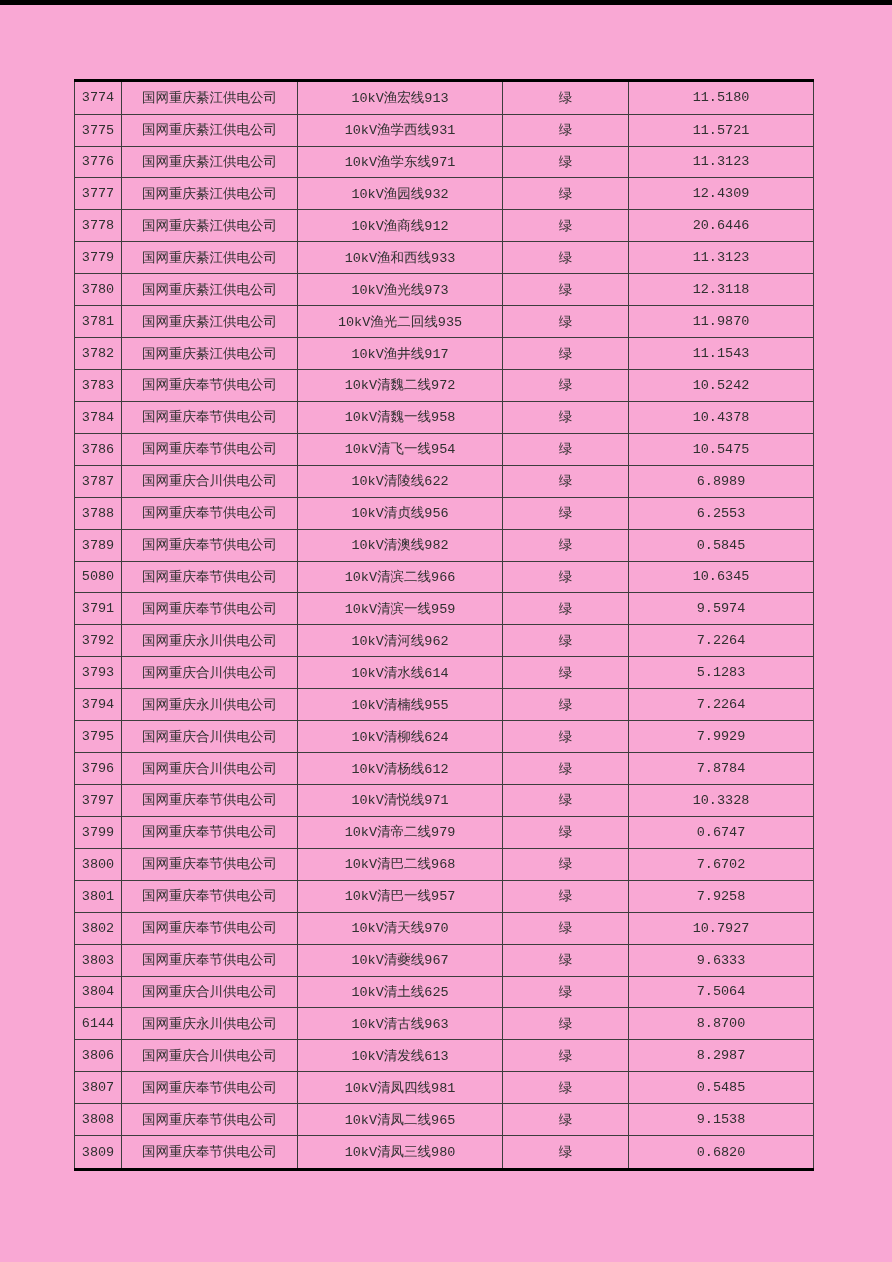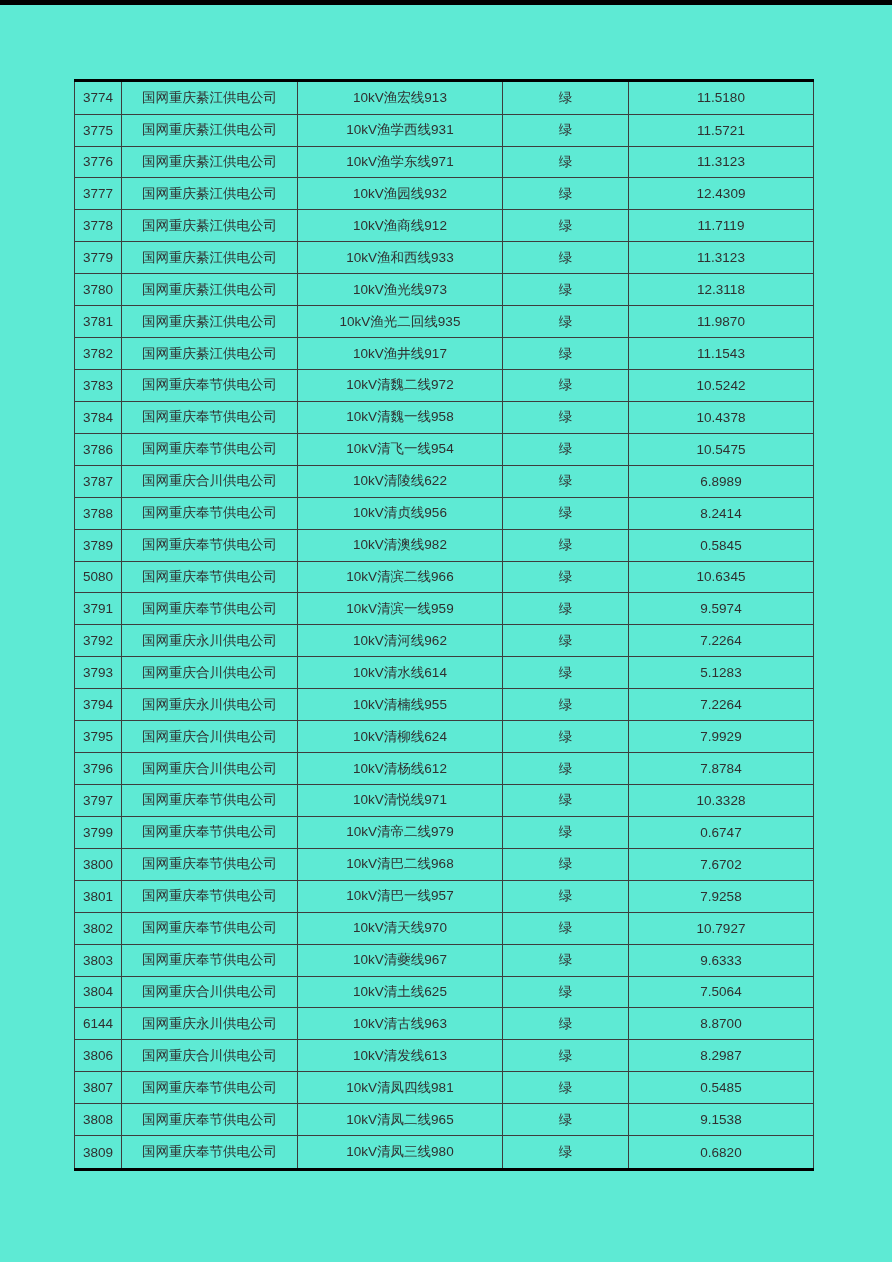--- a/index.html
+++ b/index.html
@@ -5,22 +5,23 @@
   html, body {
     margin: 0;
     padding: 0;
     background: #ffffff;
     font-family: "Liberation Sans", "DejaVu Sans", sans-serif;
   }
   .page {
     position: relative;
     width: 892px;
     height: 1262px;
-    background: #5eead4;
+    background: #f9a8d4;
     overflow: hidden;
+    font-family: Liberation Mono, monospace;
   }
   .top-bar {
     position: absolute;
     top: 0;
     left: 0;
     width: 892px;
     height: 5px;
     background: #000000;
   }
   table.data-table {
@@ -89,21 +90,21 @@
         <td>国网重庆綦江供电公司</td>
         <td>10kV渔园线932</td>
         <td>绿</td>
         <td>12.4309</td>
       </tr>
         <tr>
         <td>3778</td>
         <td>国网重庆綦江供电公司</td>
         <td>10kV渔商线912</td>
         <td>绿</td>
-        <td>11.7119</td>
+        <td>20.6446</td>
       </tr>
         <tr>
         <td>3779</td>
         <td>国网重庆綦江供电公司</td>
         <td>10kV渔和西线933</td>
         <td>绿</td>
         <td>11.3123</td>
       </tr>
         <tr>
         <td>3780</td>
@@ -152,21 +153,21 @@
         <td>国网重庆合川供电公司</td>
         <td>10kV清陵线622</td>
         <td>绿</td>
         <td>6.8989</td>
       </tr>
         <tr>
         <td>3788</td>
         <td>国网重庆奉节供电公司</td>
         <td>10kV清贞线956</td>
         <td>绿</td>
-        <td>8.2414</td>
+        <td>6.2553</td>
       </tr>
         <tr>
         <td>3789</td>
         <td>国网重庆奉节供电公司</td>
         <td>10kV清澳线982</td>
         <td>绿</td>
         <td>0.5845</td>
       </tr>
         <tr>
         <td>5080</td>

